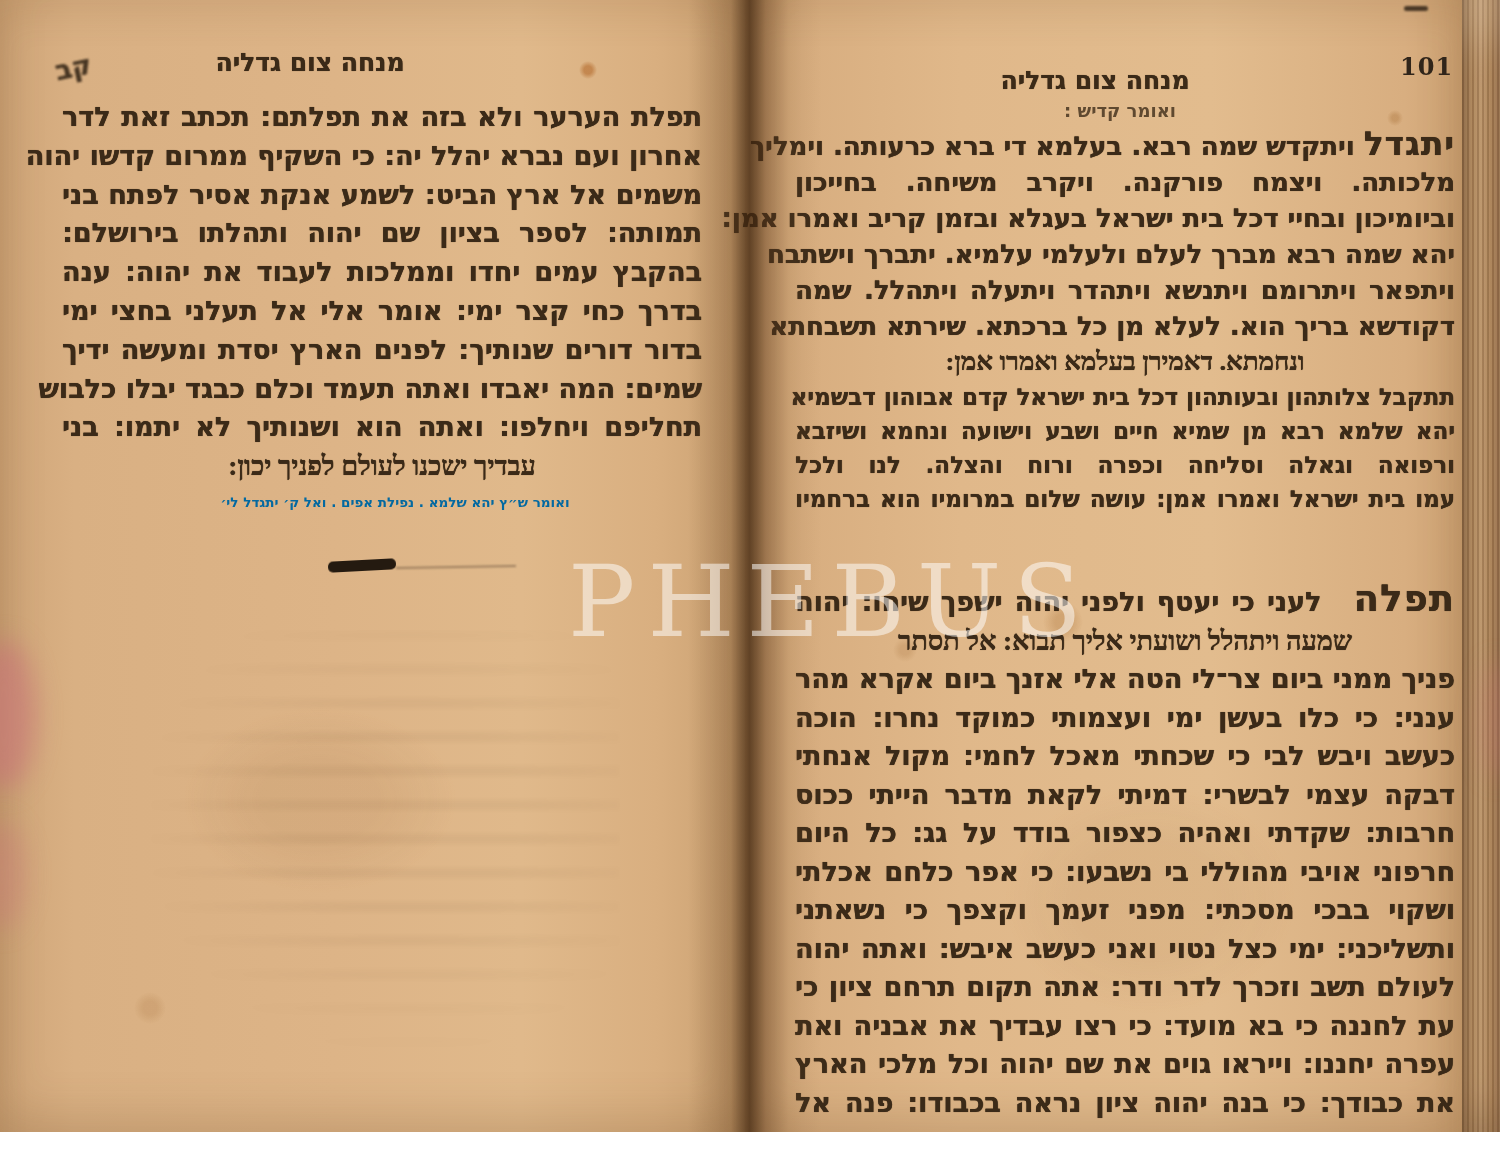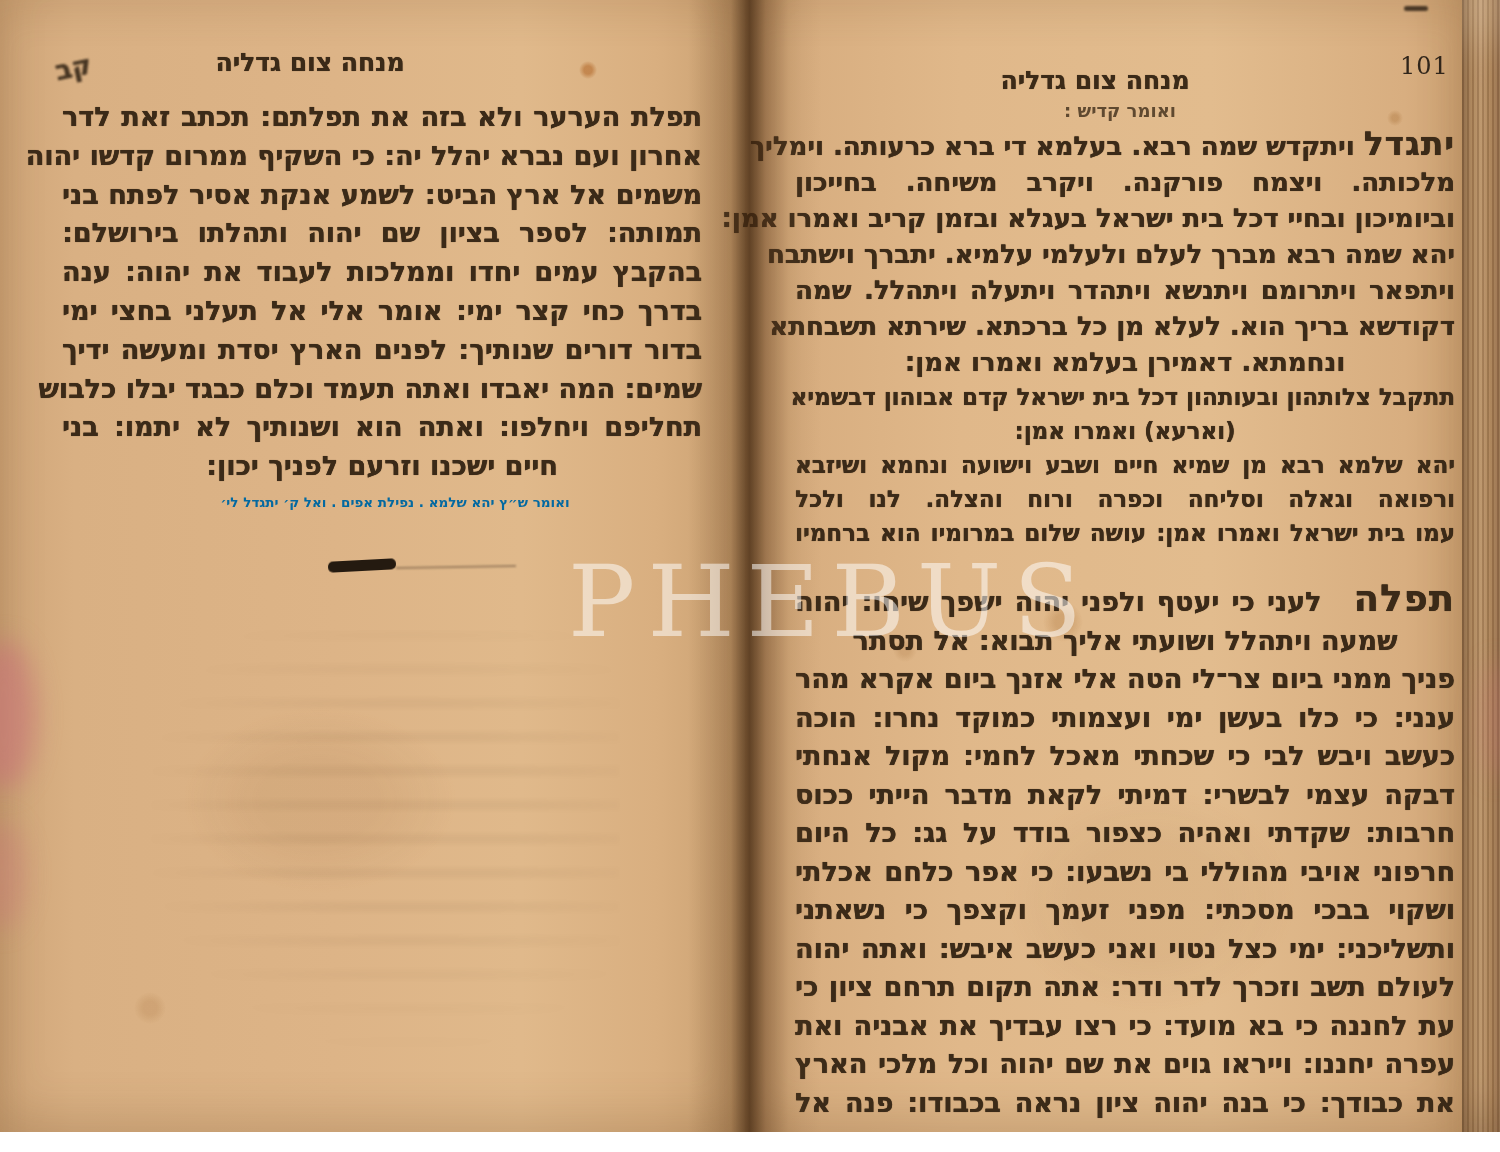--- a/index.html
+++ b/index.html
@@ -46,38 +46,38 @@
   #bleed{position:absolute;left:150px;top:630px;width:470px;height:420px;pointer-events:none;opacity:.10;
     filter:blur(2px);
     background:repeating-linear-gradient(180deg,rgba(90,60,30,.55) 0 10px,rgba(90,60,30,0) 10px 34px);
     -webkit-mask-image:radial-gradient(ellipse at 55% 45%, #000 30%, transparent 75%);
             mask-image:radial-gradient(ellipse at 55% 45%, #000 30%, transparent 75%);}
 
   
   .hebrew{direction:rtl;color:#3b2a18;font-weight:bold;
     text-shadow:0 0 .7px rgba(52,35,18,.9), .4px .4px .6px rgba(52,35,18,.5);}
   .tl{text-align:justify;text-align-last:justify;white-space:nowrap;}
-  .tl.center{text-align:center;text-align-last:center;}
+  .tl.center{text-align:center;text-align-last:center;font-family:Liberation Serif, serif;}
   .init{font-size:33px;letter-spacing:1px;}
   .init-big{font-size:37px;letter-spacing:1px;margin-left:20px;}
 
   #lp-header{position:absolute;left:150px;top:48px;width:320px;text-align:center;
     font-size:25px;}
   #lp-pagemark{position:absolute;left:55px;top:52px;font-size:27px;color:#2c1f11;
     transform:rotate(-12deg);filter:blur(1.3px);opacity:.85;}
   #lp-body{position:absolute;left:62px;top:98px;width:640px;font-size:27px;line-height:38.8px;}
   #lp-instruction{position:absolute;left:145px;top:494px;width:500px;text-align:center;
     direction:rtl;font-size:13.5px;font-weight:bold;color:#0369a1;filter:blur(.4px);}
   #lp-dash{position:absolute;left:328px;top:560px;width:68px;height:11px;background:#241a10;
     border-radius:5px;transform:rotate(-3deg);filter:blur(.6px);}
   #lp-dash-tail{position:absolute;left:396px;top:566px;width:120px;height:2px;background:rgba(36,26,16,.35);
     transform:rotate(-1deg);filter:blur(.8px);}
 
   #rp-pagenum{position:absolute;left:1400px;top:52px;font-family:"DejaVu Serif",serif;
-    font-size:24px;font-weight:normal;color:#30251a;filter:blur(.3px);letter-spacing:1px;}
+    font-size:24px;font-weight:bold;color:#30251a;filter:blur(.3px);letter-spacing:1px;}
   #rp-topdash{position:absolute;left:1404px;top:6px;width:24px;height:5px;background:#4a3826;
     border-radius:3px;filter:blur(1px);}
   #rp-header{position:absolute;left:935px;top:66px;width:320px;text-align:center;font-size:25px;}
   #rp-subheader{position:absolute;left:1020px;top:100px;width:200px;text-align:center;
     direction:rtl;font-size:18px;font-weight:bold;color:#5f4930;filter:blur(.4px);}
   #rp-kaddish{position:absolute;left:795px;top:126px;width:660px;font-size:26px;line-height:36px;}
   #rp-kaddish .small{font-size:23px;line-height:34px;}
   #rp-psalm{position:absolute;left:795px;top:580px;width:660px;font-size:27px;line-height:38.5px;}
 
   
@@ -103,21 +103,21 @@
   <div id="lp-body" class="hebrew">
     <div class="tl">תפלת הערער ולא בזה את תפלתם: תכתב זאת לדר</div>
     <div class="tl">אחרון ועם נברא יהלל יה: כי השקיף ממרום קדשו יהוה</div>
     <div class="tl">משמים אל ארץ הביט: לשמע אנקת אסיר לפתח בני</div>
     <div class="tl">תמותה: לספר בציון שם יהוה ותהלתו בירושלם:</div>
     <div class="tl">בהקבץ עמים יחדו וממלכות לעבוד את יהוה: ענה</div>
     <div class="tl">בדרך כחי קצר ימי: אומר אלי אל תעלני בחצי ימי</div>
     <div class="tl">בדור דורים שנותיך: לפנים הארץ יסדת ומעשה ידיך</div>
     <div class="tl">שמים: המה יאבדו ואתה תעמד וכלם כבגד יבלו כלבוש</div>
     <div class="tl">תחליפם ויחלפו: ואתה הוא ושנותיך לא יתמו: בני</div>
-    <div class="tl center">חיים ישכנו וזרעם לפניך יכון:</div>
+    <div class="tl center">עבדיך ישכנו לעולם לפניך יכון:</div>
   </div>
 
   <div id="lp-instruction">ואומר ש״ץ יהא שלמא . נפילת אפים . ואל ק׳ יתגדל לי׳</div>
   <div id="lp-dash"></div>
   <div id="lp-dash-tail"></div>
 
   <div id="rp-topdash"></div>
   <div id="rp-pagenum">101</div>
   <div id="rp-header" class="hebrew">מנחה צום גדליה</div>
   <div id="rp-subheader">ואומר קדיש :</div>
@@ -127,21 +127,20 @@
       <span class="init">יתגדל</span>
       <span>ויתקדש שמה רבא. בעלמא די ברא כרעותה. וימליך</span>
     </div>
     <div class="tl">מלכותה. ויצמח פורקנה. ויקרב משיחה. בחייכון</div>
     <div class="tl">וביומיכון ובחיי דכל בית ישראל בעגלא ובזמן קריב ואמרו אמן:</div>
     <div class="tl">יהא שמה רבא מברך לעלם ולעלמי עלמיא. יתברך וישתבח</div>
     <div class="tl">ויתפאר ויתרומם ויתנשא ויתהדר ויתעלה ויתהלל. שמה</div>
     <div class="tl">דקודשא בריך הוא. לעלא מן כל ברכתא. שירתא תשבחתא</div>
     <div class="tl center">ונחמתא. דאמירן בעלמא ואמרו אמן:</div>
     <div class="tl small">תתקבל צלותהון ובעותהון דכל בית ישראל קדם אבוהון דבשמיא</div>
-    <div class="tl small center">(וארעא) ואמרו אמן:</div>
     <div class="tl small">יהא שלמא רבא מן שמיא חיים ושבע וישועה ונחמא ושיזבא</div>
     <div class="tl small">ורפואה וגאלה וסליחה וכפרה ורוח והצלה. לנו ולכל</div>
     <div class="tl small">עמו בית ישראל ואמרו אמן: עושה שלום במרומיו הוא ברחמיו</div>
   </div>
 
   <div id="rp-psalm" class="hebrew">
     <div class="tl">
       <span class="init-big">תפלה</span>
       <span>לעני כי יעטף ולפני יהוה ישפך שיחו: יהוה</span>
     </div>

